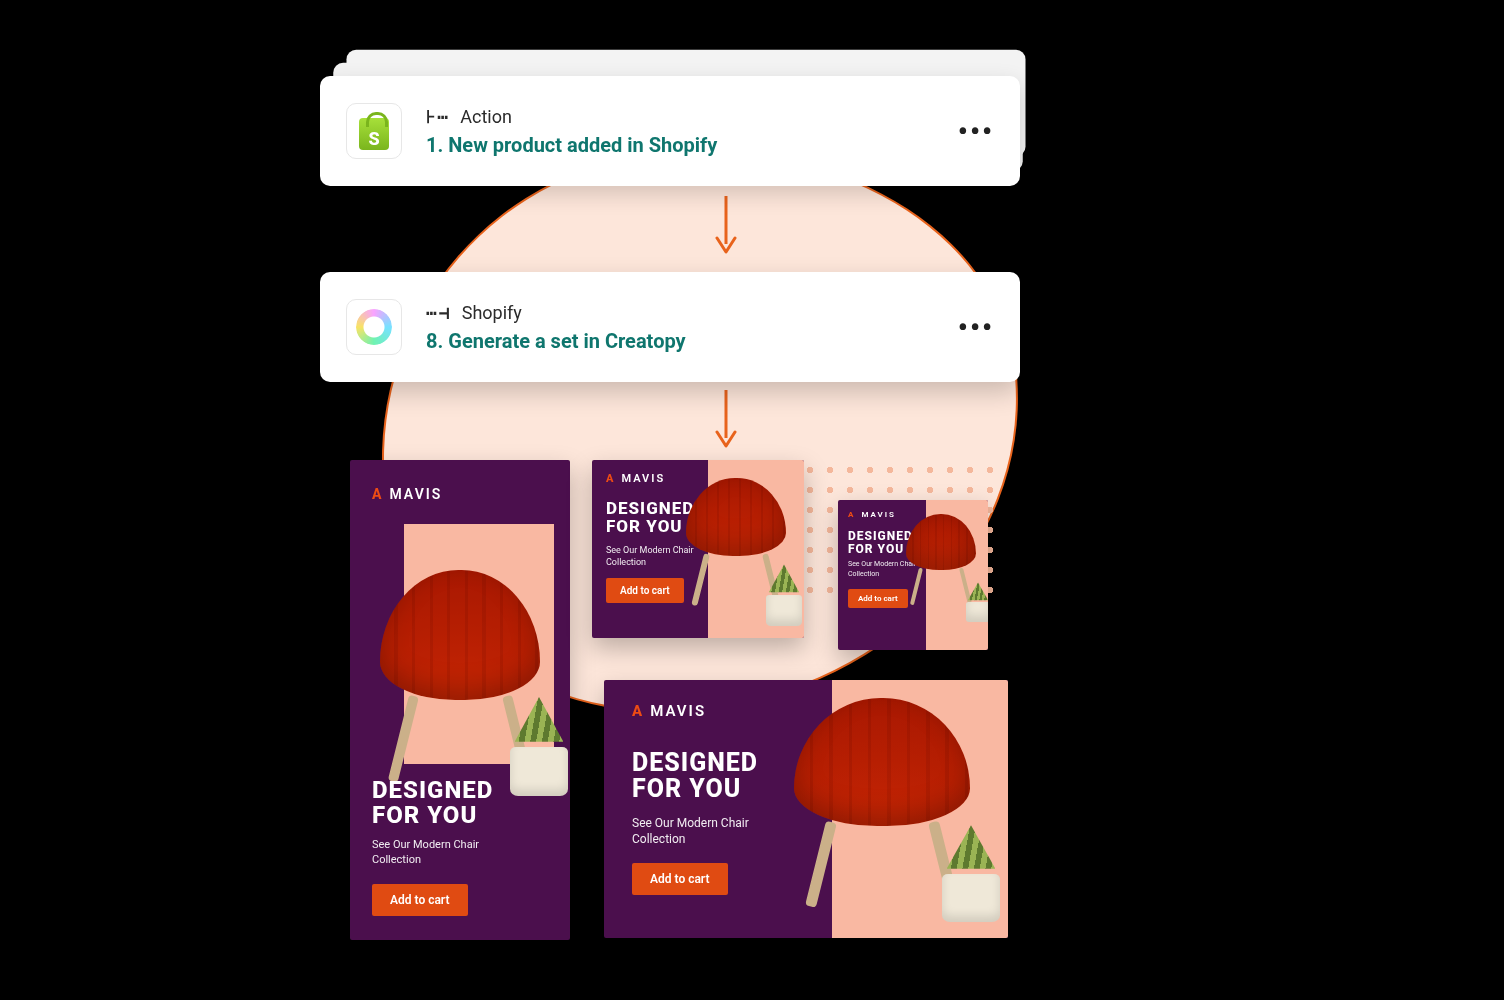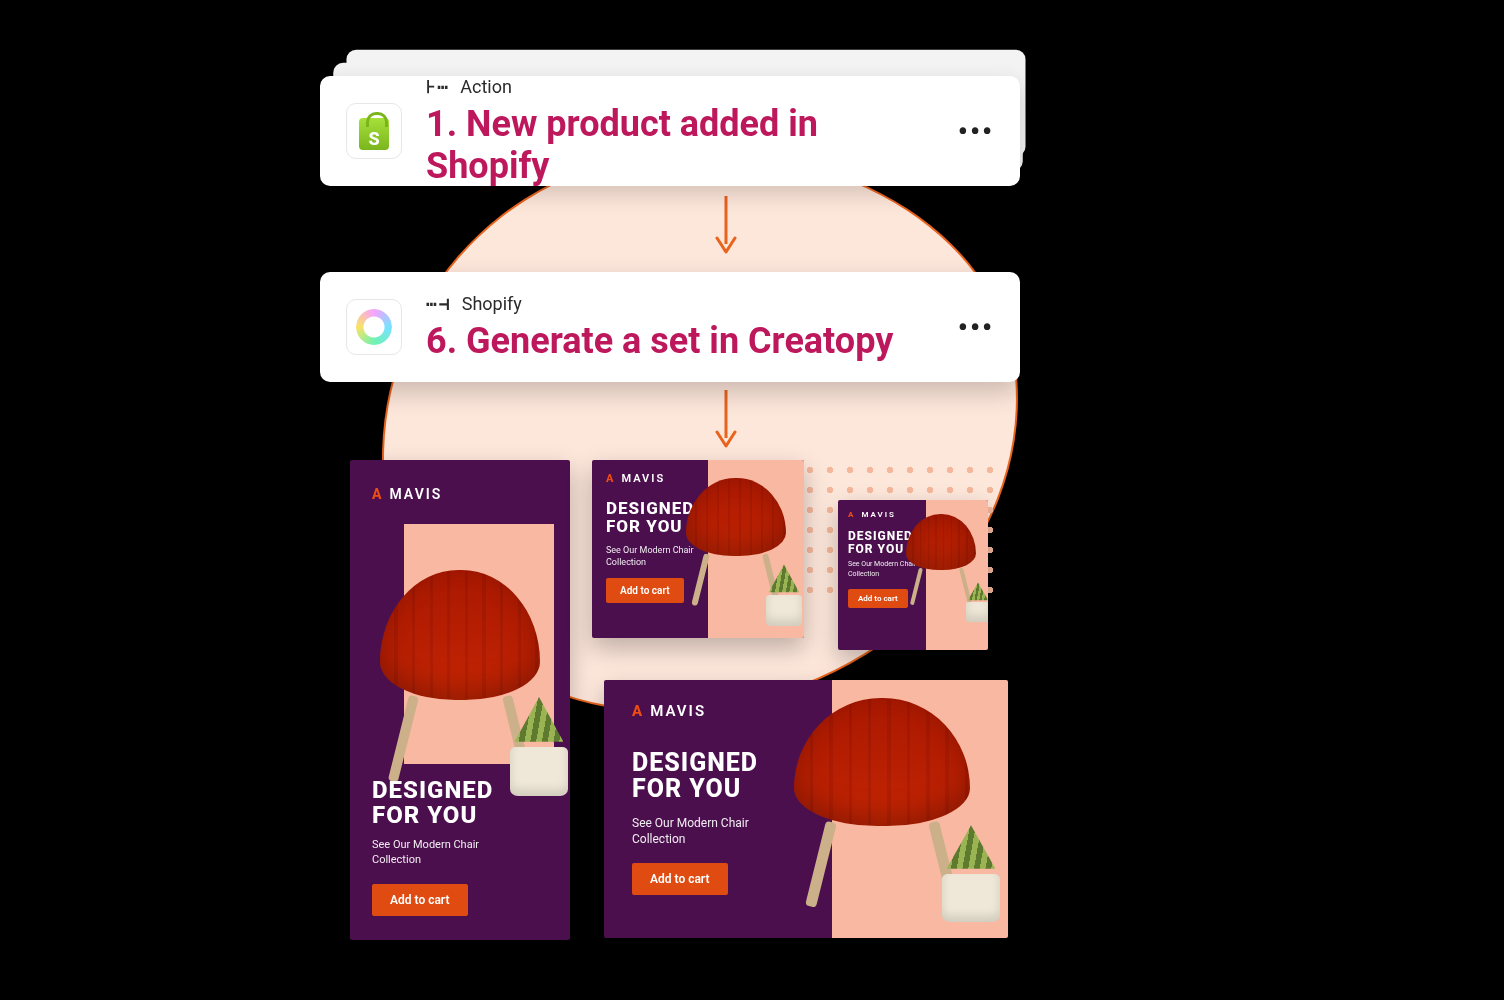--- a/index.html
+++ b/index.html
@@ -80,23 +80,23 @@
     font-size: 18px;
     margin-bottom: 6px;
   }
   .card .kind-row .glyph {
     font-family: monospace;
     letter-spacing: 2px;
     font-size: 18px;
     font-weight: 600;
   }
   .card .title {
-    font-size: 36px;
+    font-size: 20px;
     font-weight: 700;
-    color: #be185d;
+    color: #0f766e;
   }
   .card .more {
     font-size: 28px;
     font-weight: 700;
     letter-spacing: 2px;
     color: #222;
     cursor: pointer;
   }
 
   .stack-trigger { left: 320px; top: 76px; }
@@ -315,21 +315,21 @@
 <div class="card-stack stack-action">
   <div class="card">
     <div class="app-badge">
       <div class="creatopy-ring"></div>
     </div>
     <div class="txt">
       <div class="kind-row">
         <span class="glyph">⋯⊣</span>
         <span>Shopify</span>
       </div>
-      <div class="title">6. Generate a set in Creatopy</div>
+      <div class="title">8. Generate a set in Creatopy</div>
     </div>
     <div class="more">•••</div>
   </div>
 </div>
 
 <div class="arrow arrow-2">
   <svg width="22" height="62" viewBox="0 0 22 62">
     <line x1="11" y1="2" x2="11" y2="50" stroke="#E8631C" stroke-width="3"></line>
     <polyline points="2,44 11,58 20,44" fill="none" stroke="#E8631C" stroke-width="3" stroke-linecap="round" stroke-linejoin="round"></polyline>
   </svg>

